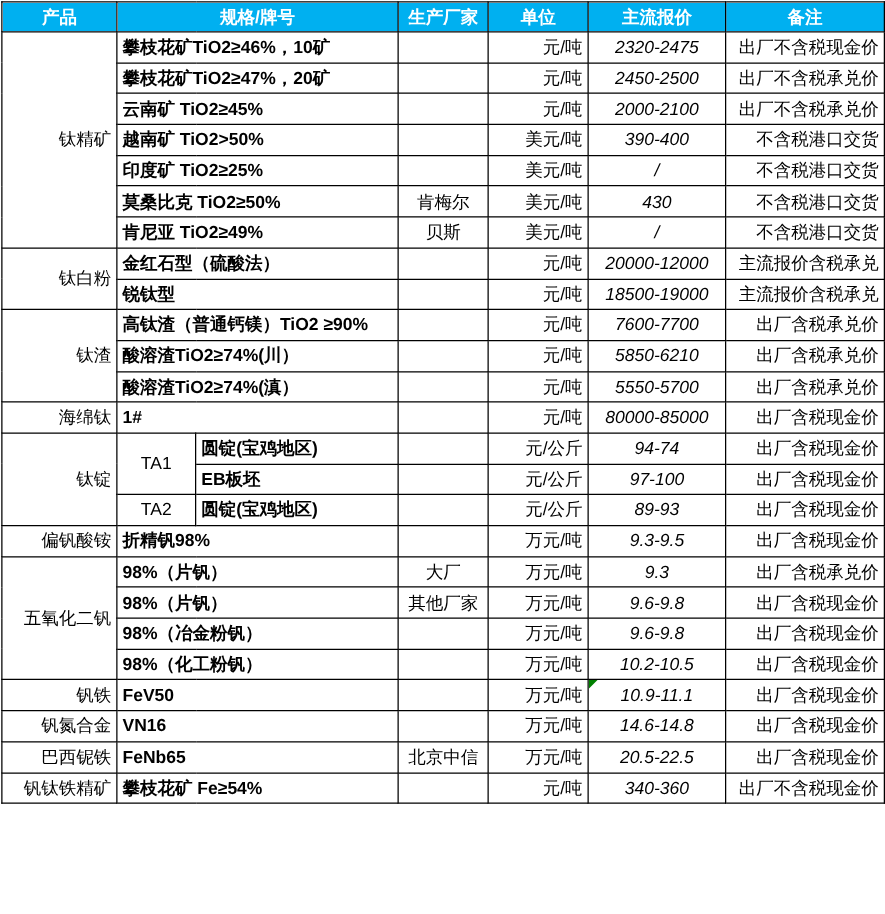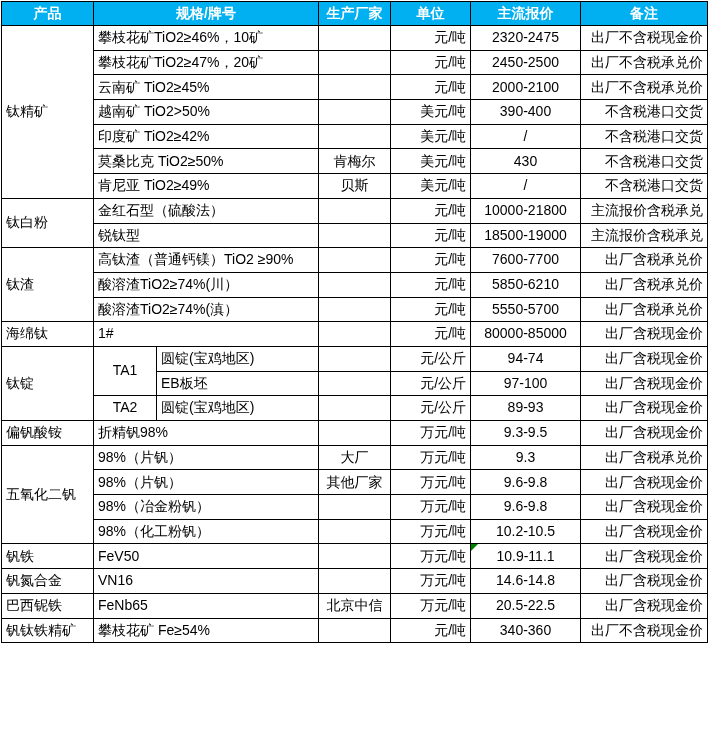--- a/index.html
+++ b/index.html
@@ -27,26 +27,26 @@
     white-space: nowrap;
     vertical-align: middle;
   }
   .price-table thead th {
     background: #00B0F0;
     color: #ffffff;
     font-weight: bold;
     text-align: center;
     height: 24px;
   }
-  .c-prod  { text-align: left; margin-top: 20px; }
-  .c-spec  { text-align: left; }
+  .c-prod  { text-align: right; margin-top: 20px; }
+  .c-spec  { text-align: left; font-weight: bold; }
   .c-grade { text-align: center; }
   .c-mfr   { text-align: center; }
   .c-unit  { text-align: right; }
-  .c-price { text-align: center; position: relative; }
+  .c-price { text-align: center; position: relative; font-style: italic; }
   .c-note  { text-align: right; padding: 0 2px; }
   .comment-marker {
     position: absolute;
     top: 0; left: 0;
     width: 0; height: 0;
     border-top: 7px solid #008000;
     border-right: 7px solid transparent;
     display: block;
   }
 </style>
@@ -97,21 +97,21 @@
       <td class="c-note">出厂不含税承兑价</td>
     </tr>
     <tr>
       <td class="c-spec" colspan="2">越南矿 TiO2&gt;50%</td>
       <td class="c-mfr"></td>
       <td class="c-unit">美元/吨</td>
       <td class="c-price">390-400</td>
       <td class="c-note">不含税港口交货</td>
     </tr>
     <tr>
-      <td class="c-spec" colspan="2">印度矿 TiO2≥42%</td>
+      <td class="c-spec" colspan="2">印度矿 TiO2≥25%</td>
       <td class="c-mfr"></td>
       <td class="c-unit">美元/吨</td>
       <td class="c-price">/</td>
       <td class="c-note">不含税港口交货</td>
     </tr>
     <tr>
       <td class="c-spec" colspan="2">莫桑比克 TiO2≥50%</td>
       <td class="c-mfr">肯梅尔</td>
       <td class="c-unit">美元/吨</td>
       <td class="c-price">430</td>
@@ -122,21 +122,21 @@
       <td class="c-mfr">贝斯</td>
       <td class="c-unit">美元/吨</td>
       <td class="c-price">/</td>
       <td class="c-note">不含税港口交货</td>
     </tr>
     <tr>
       <td class="c-prod" rowspan="2">钛白粉</td>
       <td class="c-spec" colspan="2">金红石型（硫酸法）</td>
       <td class="c-mfr"></td>
       <td class="c-unit">元/吨</td>
-      <td class="c-price">10000-21800</td>
+      <td class="c-price">20000-12000</td>
       <td class="c-note">主流报价含税承兑</td>
     </tr>
     <tr>
       <td class="c-spec" colspan="2">锐钛型</td>
       <td class="c-mfr"></td>
       <td class="c-unit">元/吨</td>
       <td class="c-price">18500-19000</td>
       <td class="c-note">主流报价含税承兑</td>
     </tr>
     <tr>

